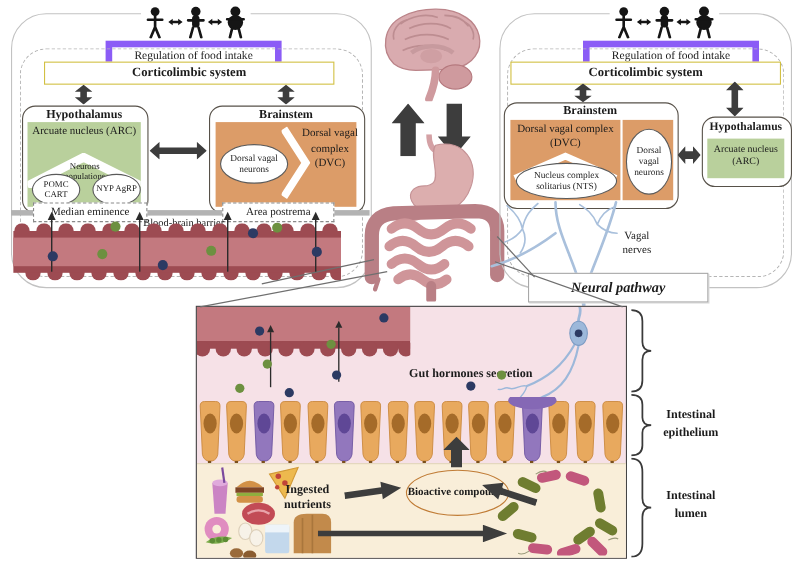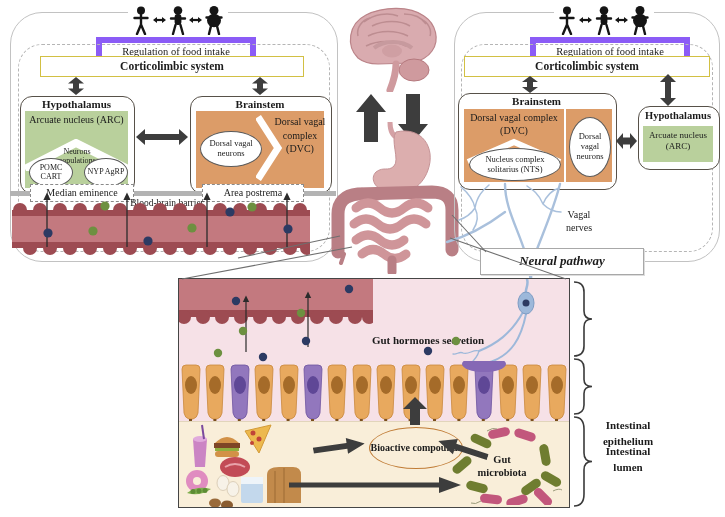--- a/index.html
+++ b/index.html
@@ -408,20 +408,21 @@
         <ellipse cx="50" cy="72" rx="6" ry="7.5" fill="#f7f2e8" stroke="#dccfb9" stroke-width="1"></ellipse>
         <rect x="58" y="60" width="22" height="26" rx="2" fill="#c3d8ec"></rect>
         <rect x="58" y="60" width="22" height="7" fill="#eef4f9"></rect>
         <path d="M84,58 Q84,50 96,50 L110,50 Q118,50 118,58 L118,86 L84,86 Z" fill="#c28a4b"></path>
         <path d="M92,54 L92,86 M101,51 L101,86" stroke="#a9763c" stroke-width="1.5"></path>
         <ellipse cx="32" cy="86" rx="6" ry="4.5" fill="#9a6a3a"></ellipse>
         <ellipse cx="44" cy="88" rx="6" ry="4.5" fill="#8a5c30"></ellipse>
       </svg>
     </div>
 
+    <div class="abs t b ctr" style="left:63px;top:160px;width:75px;font-size:11px;">Ingested nutrients</div>
 
     <div class="abs" style="left:134px;top:158px;width:52px;height:20px;transform:rotate(-8deg);">
       <svg width="100%" height="100%" viewBox="0 0 52 20">
           <polygon points="0,7 34,7 34,2 52,10 34,18 34,13 0,13" fill="#3d3d3d"></polygon>
         </svg>
     </div>
 
     <div class="abs bioell t b" style="left:190px;top:148px;width:92px;height:40px;font-size:10px;line-height:1.2;">
       <span>Bioactive compounds</span>
     </div>
@@ -465,35 +466,34 @@
           <use href="#rod" transform="translate(92,72) rotate(45)"></use>
         </g>
         <g stroke="#9a9a7a" stroke-width="1" fill="none">
           <path d="M36,6 q6,-4 10,-2"></path>
             <path d="M30,76 q-6,4 -10,2"></path>
             <path d="M102,66 q6,-3 9,-1"></path>
         </g>
       </svg>
     </div>
 
-    <div class="abs t b ctr" style="left:294px;top:174px;width:58px;font-size:10.5px;">Gut microbiota</div>
   </div>
 
   <div class="abs" style="left:571px;top:281px;width:24px;height:76px;">
     <svg width="100%" height="100%" viewBox="0 0 24 76">
         <path d="M3,1 Q13,1 13,11 L13,30 Q13,38 21,38 Q13,38 13,46 L13,65 Q13,75 3,75" fill="none" stroke="#3a3a3a" stroke-width="1.6"></path>
       </svg>
   </div>
 
   <div class="abs" style="left:571px;top:358px;width:24px;height:57px;">
     <svg width="100%" height="100%" viewBox="0 0 24 57">
         <path d="M3,1 Q13,1 13,10 L13,21.5 Q13,28.5 21,28.5 Q13,28.5 13,35.5 L13,47 Q13,56 3,56" fill="none" stroke="#3a3a3a" stroke-width="1.6"></path>
       </svg>
   </div>
-  <div class="abs t b ctr" style="left:590px;top:370px;width:76px;font-size:11px;line-height:1.45;margin-top:48px;">Intestinal epithelium</div>
+  <div class="abs t b ctr" style="left:590px;top:370px;width:76px;font-size:11px;line-height:1.45;">Intestinal epithelium</div>
 
   <div class="abs" style="left:571px;top:416px;width:24px;height:91px;">
     <svg width="100%" height="100%" viewBox="0 0 24 91">
         <path d="M3,1 Q13,1 13,13 L13,37 Q13,45.5 21,45.5 Q13,45.5 13,54 L13,78 Q13,90 3,90" fill="none" stroke="#3a3a3a" stroke-width="1.6"></path>
       </svg>
   </div>
   <div class="abs t b ctr" style="left:592px;top:444px;width:72px;font-size:11px;line-height:1.45;">Intestinal lumen</div>
 
   <svg class="abs" style="left:0;top:0;width:725px;height:517px;pointer-events:none;" viewBox="0 0 725 517">
     <g stroke="#6f6f6f" stroke-width="1.1" fill="none">

